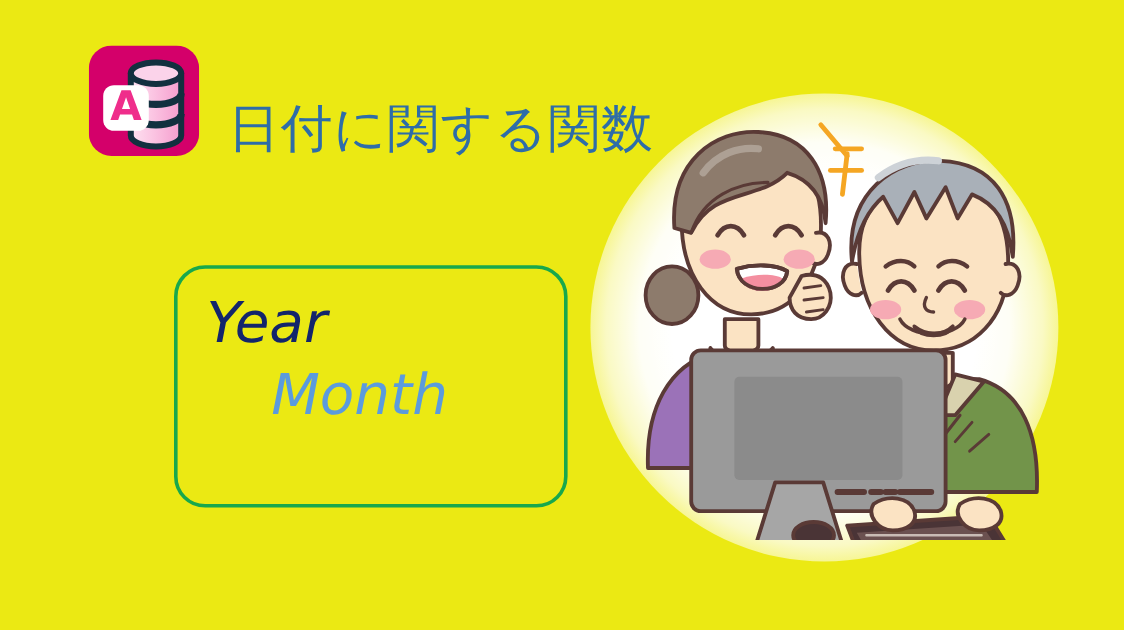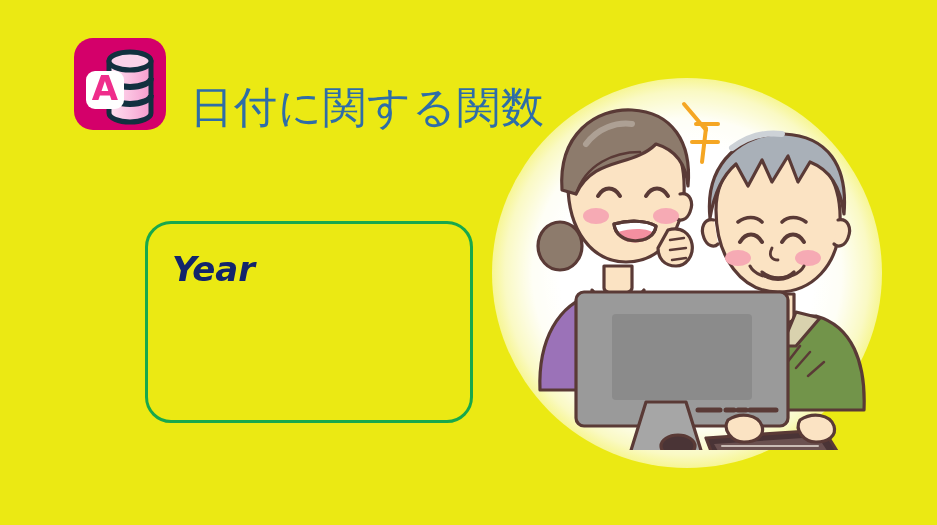--- a/index.html
+++ b/index.html
@@ -67,25 +67,24 @@
     top: 221px;
     width: 328px;
     height: 202px;
     border: 3px solid #18a84c;
     border-radius: 26px;
     box-sizing: border-box;
   }
   .term {
     position: absolute;
     font-style: italic;
-    font-size: 34px;
+    font-size: 47px;
     line-height: 47px;
     white-space: nowrap;
     font-family: "DejaVu Sans", "Liberation Sans", sans-serif;
-    font-weight: bold;
   }
   #term-year  { left: 24px;  top: 22px;  color: #13256b; }
   #term-month { left: 78px;  top: 82px;  color: #5b9bdd; }
   #term-date  { left: 178px; top: 142px; color: #e07cc6; }
 
   
   #illustration {
     position: absolute;
     left: 500px;
     top: 90px;
@@ -122,20 +121,21 @@
         <rect x="12" y="33" width="38" height="38" rx="9" ry="9" fill="#ffffff"></rect>
         <text x="31" y="62" font-family="'DejaVu Sans','Liberation Sans',sans-serif" font-size="34" font-weight="bold" fill="#ef2d8b" text-anchor="middle">A</text>
       </g>
     </svg>
   </div>
 
   <div id="title">日付に関する関数</div>
 
   <div id="term-box">
     <div class="term" id="term-year">Year</div>
+    <div class="term" id="term-month">Month</div>
   </div>
 
   <div id="illustration">
     <svg width="380" height="360" viewBox="0 0 380 360" xmlns="http://www.w3.org/2000/svg">
       <g stroke="#5a3a36" stroke-width="3.2" stroke-linecap="round" stroke-linejoin="round" fill="none">
 
         <g>
 
           <path d="M40 300 C38 250 58 214 94 204 L150 204 C176 214 186 246 184 300 Z" fill="#9b72b8"></path>
 

